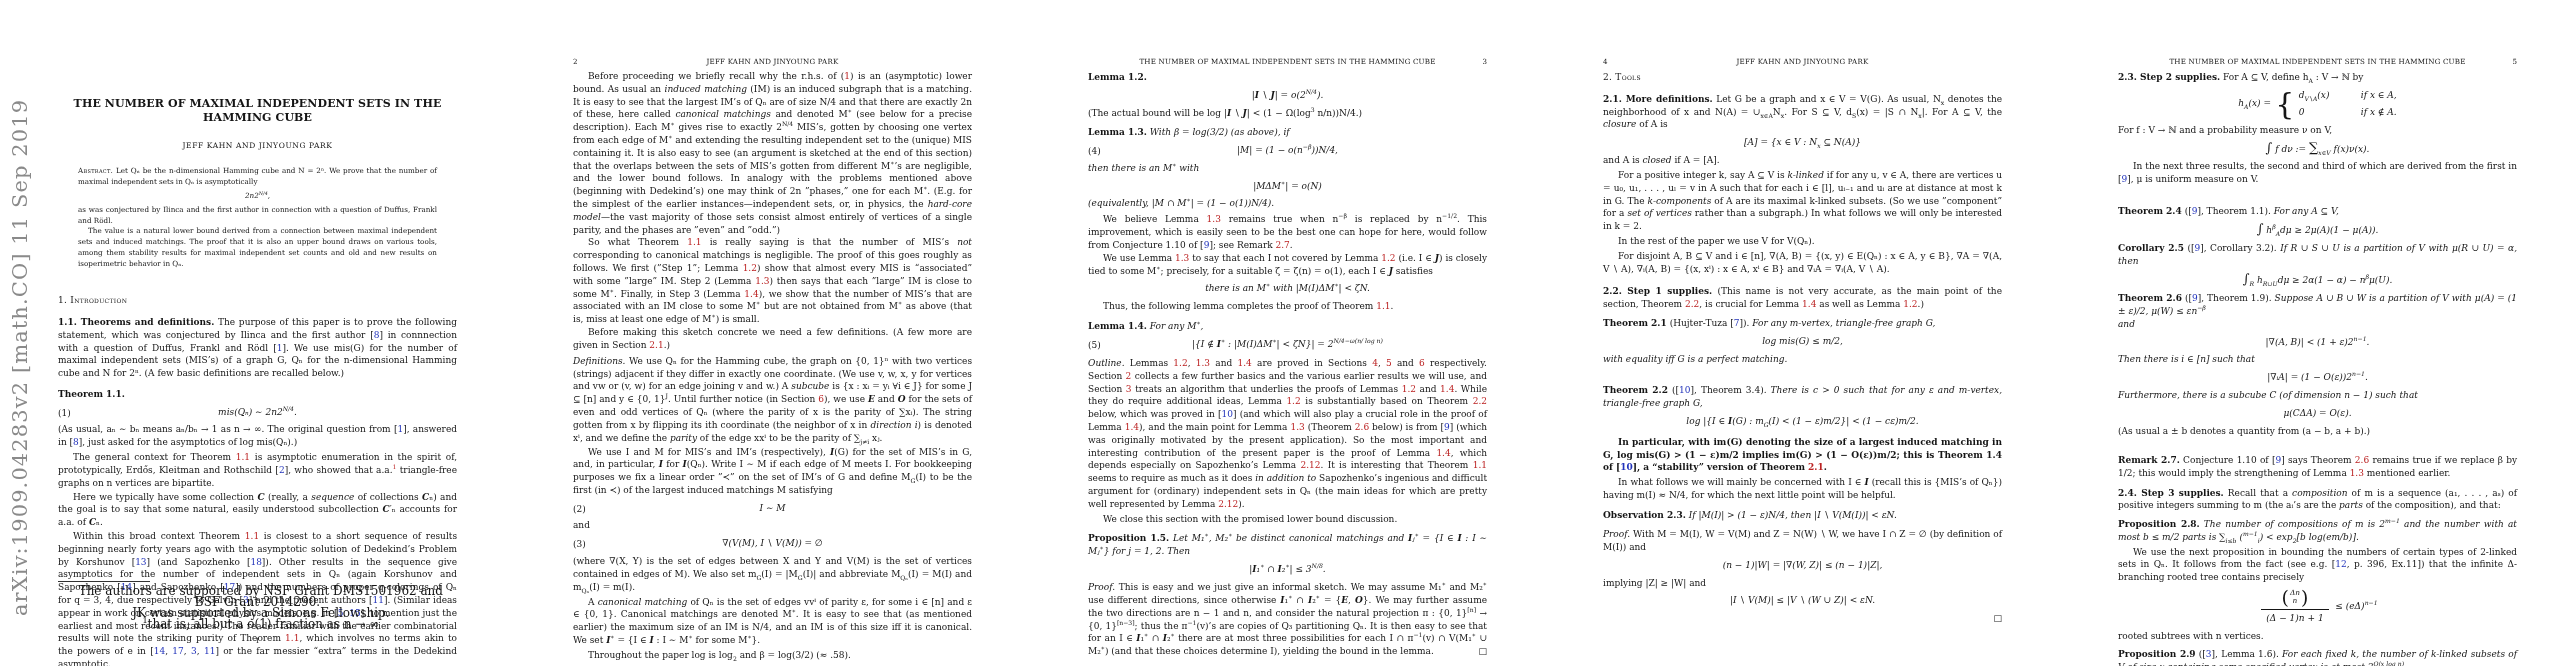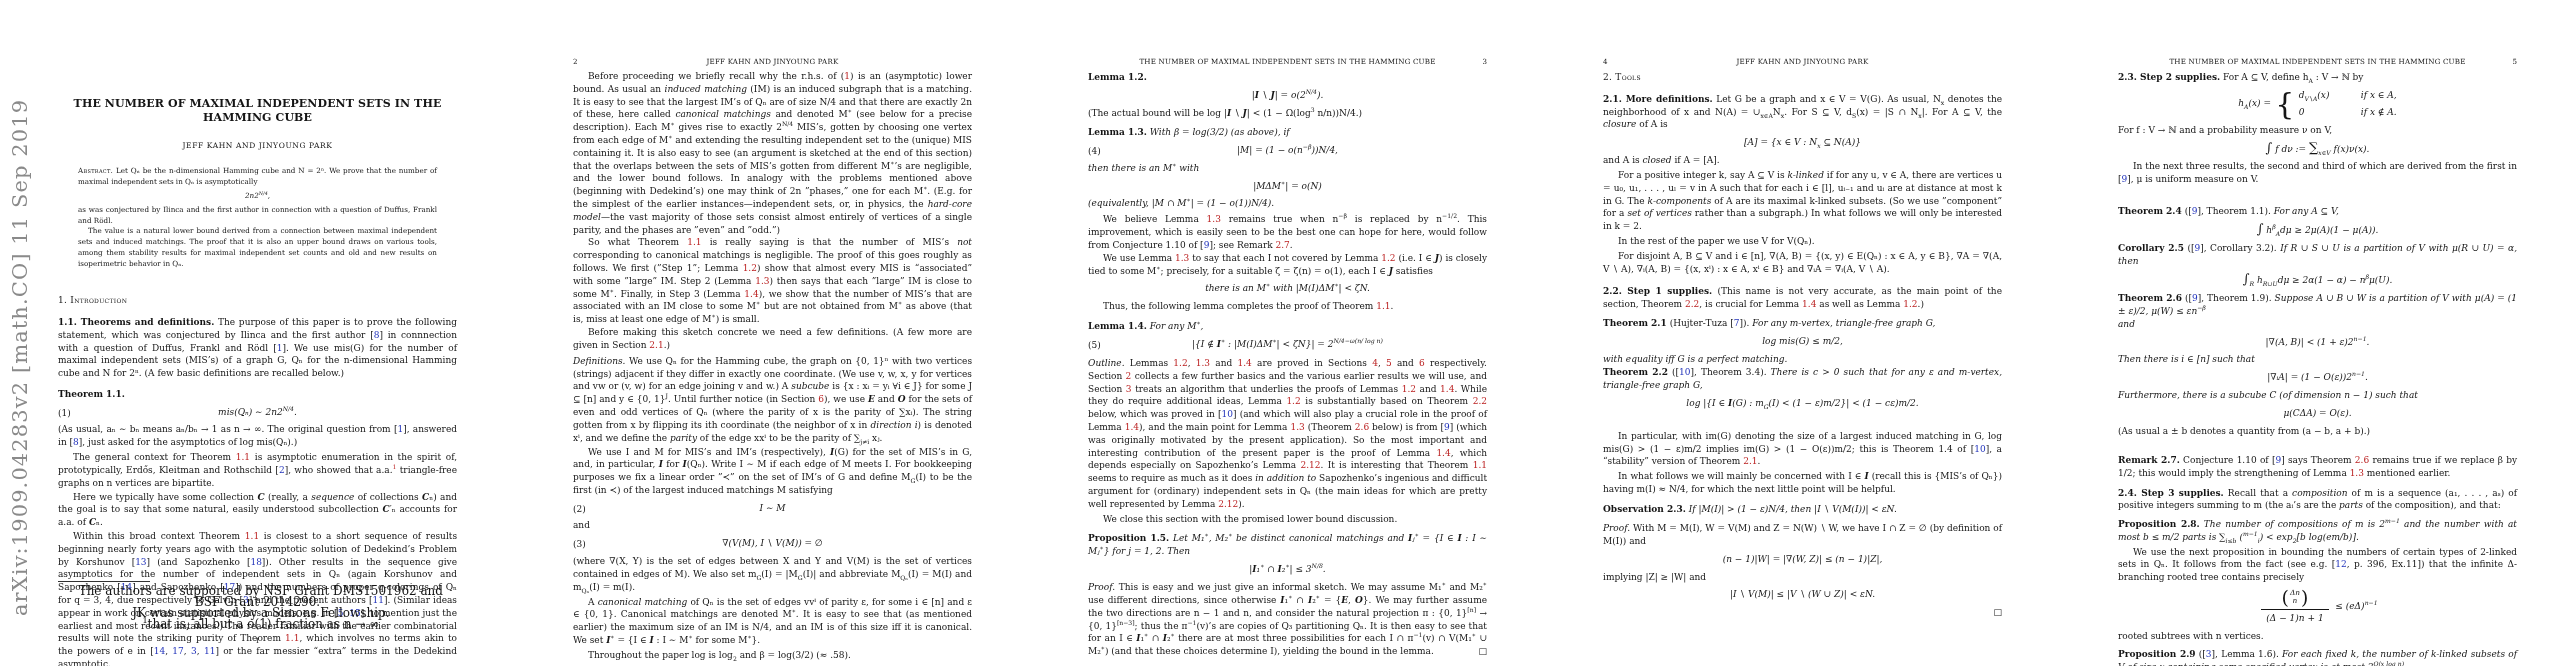--- a/index.html
+++ b/index.html
@@ -149,23 +149,23 @@
           <p class="para noind"><span class="r-b">2.1.  More definitions.</span>  Let G be a graph and x ∈ V = V(G).  As usual, N<span class="r-sub">x</span> denotes the neighborhood of x and N(A) = ∪<span class="r-sub">x∈A</span>N<span class="r-sub">x</span>.  For S ⊆ V, d<span class="r-sub">S</span>(x) = |S ∩ N<span class="r-sub">x</span>|.  For A ⊆ V, the <span class="r-i">closure</span> of A is</p>
           <div class="eq"><span class="eqbody">[A] = {x ∈ V : N<span class="r-sub">x</span> ⊆ N(A)}</span></div>
           <p class="para noind">and A is <span class="r-i">closed</span> if A = [A].</p>
           <p class="para" style="margin-top: 2.2px;">For a positive integer k, say A ⊆ V is <span class="r-i">k-linked</span> if for any u, v ∈ A, there are vertices u = u₀, u₁, . . . , uₗ = v in A such that for each i ∈ [l], uᵢ₋₁ and uᵢ are at distance at most k in G.  The <span class="r-i">k-components</span> of A are its maximal k-linked subsets.  (So we use ”component” for a <span class="r-i">set of vertices</span> rather than a subgraph.)  In what follows we will only be interested in k = 2.</p>
           <p class="para" style="margin-top: 2.2px;">In the rest of the paper we use V for V(Qₙ).</p>
           <p class="para" style="margin-top: 2.2px;">For disjoint A, B ⊆ V and i ∈ [n], ∇(A, B) = {(x, y) ∈ E(Qₙ) : x ∈ A, y ∈ B}, ∇A = ∇(A, V ∖ A), ∇ᵢ(A, B) = {(x, xⁱ) : x ∈ A, xⁱ ∈ B} and ∇ᵢA = ∇ᵢ(A, V ∖ A).</p>
           <p class="para noind" style="margin-top: 9px;"><span class="r-b">2.2.  Step 1 supplies.</span>  (This name is not very accurate, as the main point of the section, Theorem <span class="r-red">2.2</span>, is crucial for Lemma <span class="r-red">1.4</span> as well as Lemma <span class="r-red">1.2</span>.)</p>
           <p class="para noind thm" style="margin-top: 6.7px;"><span class="r-b r-up">Theorem 2.1</span><span class="r-up"> (Hujter-Tuza [</span><span class="r-blue r-up">7</span><span class="r-up">]).</span>  For any m-vertex, triangle-free graph G,</p>
           <div class="eq"><span class="eqbody">log mis(G) ≤ m/2,</span></div>
           <p class="para noind thm">with equality iff G is a perfect matching.</p>
-          <p class="para noind thm" style="margin-top: 1px;"><span class="r-b r-up">Theorem 2.2</span><span class="r-up"> ([</span><span class="r-blue r-up">10</span><span class="r-up">], Theorem 3.4).</span>  There is c &gt; 0 such that for any ε and m-vertex, triangle-free graph G,</p>
+          <p class="para noind thm" style="margin-top: 19px;"><span class="r-b r-up">Theorem 2.2</span><span class="r-up"> ([</span><span class="r-blue r-up">10</span><span class="r-up">], Theorem 3.4).</span>  There is c &gt; 0 such that for any ε and m-vertex, triangle-free graph G,</p>
           <div class="eq"><span class="eqbody">log |{I ∈ <span class="r-cal">I</span>(G) : m<span class="r-sub">G</span>(I) &lt; (1 − ε)m/2}| &lt; (1 − cε)m/2.</span></div>
-          <p class="para" style="margin-top: 20px;">In particular, with im(G) denoting the size of a largest induced matching in G, log mis(G) &gt; (1 − ε)m/2 implies im(G) &gt; (1 − O(ε))m/2; this is Theorem 1.4 of [<span class="r-blue">10</span>], a “stability” version of Theorem <span class="r-red">2.1</span>.</p>
+          <p class="para" style="margin-top: 8px; font-weight: bold;">In particular, with im(G) denoting the size of a largest induced matching in G, log mis(G) &gt; (1 − ε)m/2 implies im(G) &gt; (1 − O(ε))m/2; this is Theorem 1.4 of [<span class="r-blue">10</span>], a “stability” version of Theorem <span class="r-red">2.1</span>.</p>
           <p class="para" style="margin-top: 2.2px;">In what follows we will mainly be concerned with I ∈ <span class="r-cal">I</span> (recall this is {MIS’s of Qₙ}) having m(I) ≈ N/4, for which the next little point will be helpful.</p>
           <p class="para noind thm" style="margin-top: 6.7px;"><span class="r-b r-up">Observation 2.3.</span>  If |M(I)| &gt; (1 − ε)N/4, then |I ∖ V(M(I))| &lt; εN.</p>
           <p class="para noind" style="margin-top: 6.7px;"><span class="r-i">Proof.</span>  With M = M(I), W = V(M) and Z = N(W) ∖ W, we have I ∩ Z = ∅ (by definition of M(I)) and</p>
           <div class="eq"><span class="eqbody">(n − 1)|W|  =  |∇(W, Z)|  ≤  (n − 1)|Z|,</span></div>
           <p class="para noind">implying |Z| ≥ |W| and</p>
           <div class="eq"><span class="eqbody">|I ∖ V(M)|  ≤  |V ∖ (W ∪ Z)|  &lt;  εN.</span></div>
           <div class="qedline" style="margin-top: 4.4px;">□</div>
         </div>
       </div>
       <div class="page">

